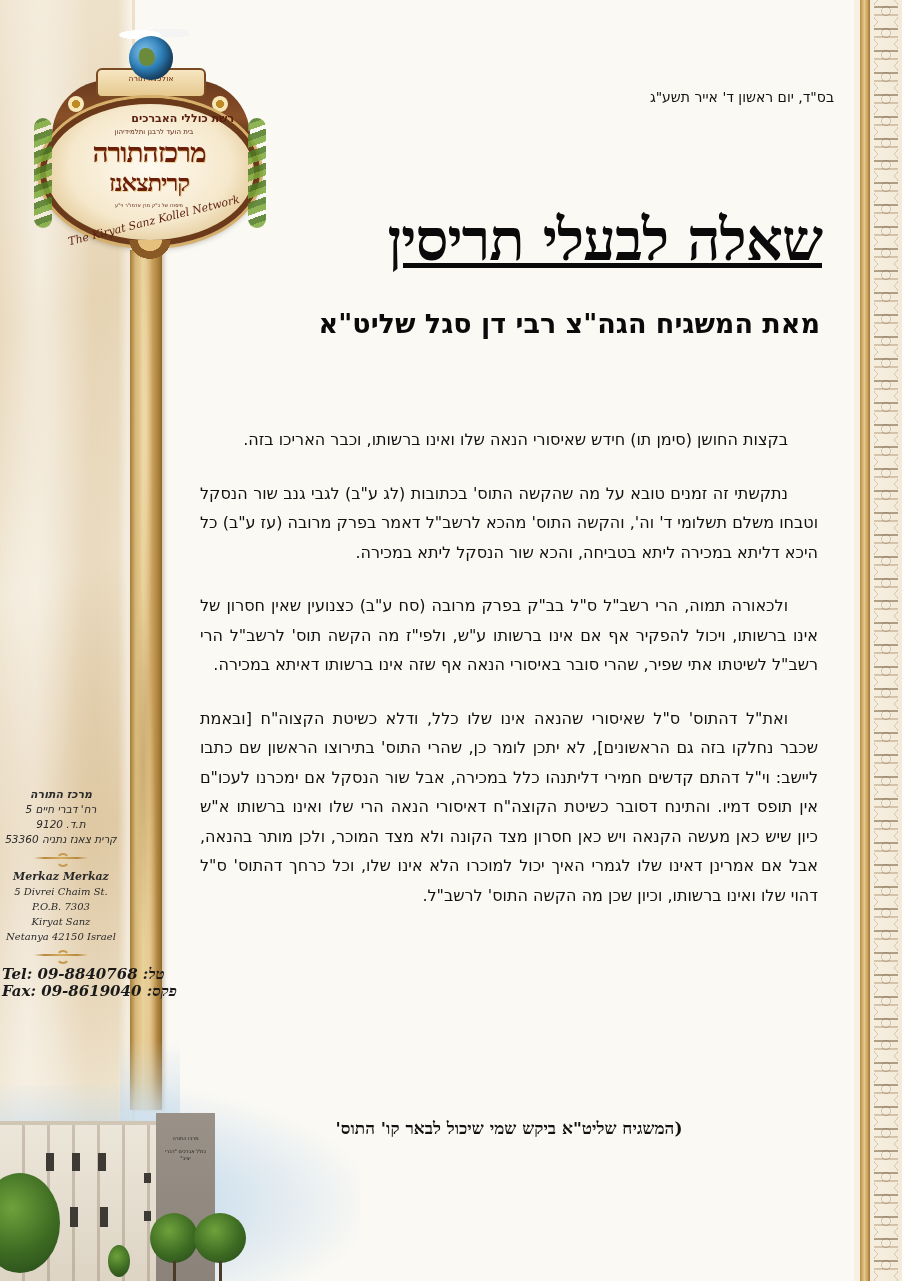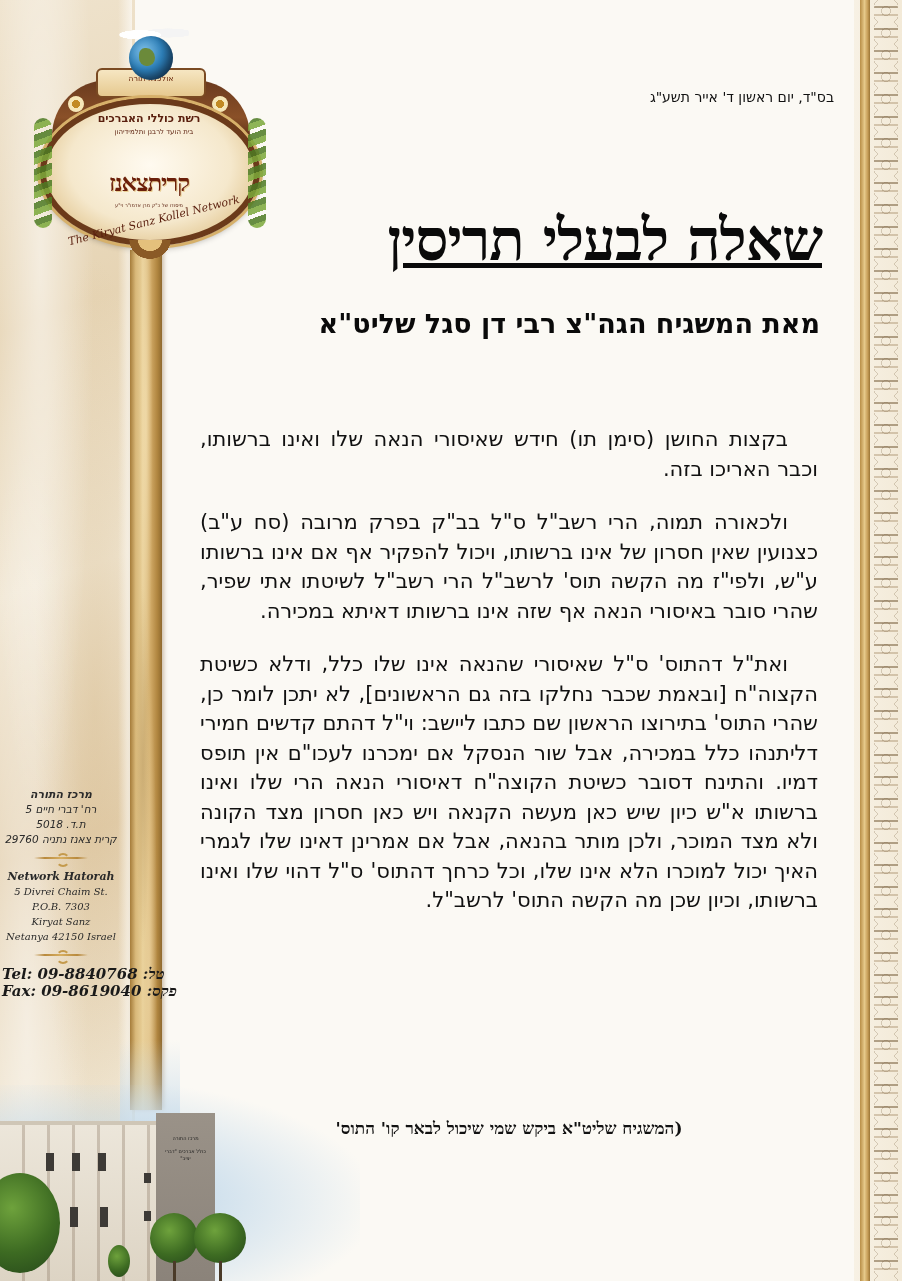--- a/index.html
+++ b/index.html
@@ -102,21 +102,21 @@
     background: radial-gradient(circle, #c28a24 0 35%, #f6e7b8 36% 70%, #c9a357 71%); }
   .logo-oval {
     position: absolute; left: 6px; top: 80px; width: 220px; height: 148px; border-radius: 50%;
     background: radial-gradient(ellipse at 50% 45%, #fffaf0 0%, #f5e8cc 55%, #e3c894 80%, #b88a48 100%);
     border: 6px solid #6b3a1a;
     box-shadow: 0 0 0 3px #d6b06a, 0 3px 6px rgba(0,0,0,0.3);
   }
   .logo-vine { position: absolute; top: 100px; width: 18px; height: 110px; border-radius: 10px;
     background: repeating-linear-gradient(160deg, #4d7a23 0 6px, #7ba83a 6px 12px, transparent 12px 16px); opacity: 0.85; }
   .logo-top-arc {
-    position: absolute; left: 30px; top: 94px; width: 170px; text-align: center;
+    position: absolute; left: 30px; top: 94px; width: 170px; 
     font-size: 11px; font-weight: bold; color: #5a1f0e; direction: rtl;
   }
   .logo-sub {
     position: absolute; left: 40px; top: 110px; width: 160px; text-align: center;
     font-size: 7px; color: #5a1f0e; direction: rtl;
   }
   .logo-main-1, .logo-main-2 {
     position: absolute; left: 20px; width: 190px; text-align: center;
     font-family: "DejaVu Serif", serif; font-weight: bold; color: #6b1f0a; direction: rtl;
     text-shadow: 1px 1px 0 #e9cf95;
@@ -150,21 +150,21 @@
   }
   .subtitle {
     position: absolute; right: 82px; top: 304px; width: 620px; text-align: right;
     direction: rtl; font-family: "DejaVu Sans", sans-serif; font-weight: bold; font-size: 27px; line-height: 40px;
     color: #0a0a0a;
   }
   
   .article {
     position: absolute; left: 200px; top: 425px; width: 618px;
     direction: rtl; text-align: justify; text-align-last: right;
-    font-family: "DejaVu Sans", sans-serif; font-size: 21px; line-height: 29.5px; color: #111;
+    font-family: "DejaVu Sans", sans-serif; font-size: 16px; line-height: 29.5px; color: #111;
   }
   .article p { margin-bottom: 24px; text-indent: 30px; }
   .closing {
     position: absolute; left: 200px; top: 1108px; width: 618px;
     direction: rtl; text-align: center;
     font-family: "DejaVu Serif", serif; font-weight: bold; font-size: 17px; line-height: 40px; color: #111;
   }
 
   
   .contact {
@@ -238,48 +238,50 @@
   <div class="logo-clouds"></div>
   <div class="logo-scroll">
     <div class="logo-scroll-text">אולפנא תורה</div>
   </div>
   <div class="logo-globe"></div>
   <div class="logo-oval"></div>
   <div class="logo-vine" style="left:0px"></div>
   <div class="logo-vine" style="left:214px"></div>
   <div class="logo-top-arc">רשת כוללי האברכים</div>
   <div class="logo-sub">בית הועד לרבנן ותלמידיהון</div>
+  <div class="logo-main-1">מרכזהתורה</div>
   <div class="logo-main-2">קריתצאנז</div>
   <div class="logo-tiny">מיסודו של כ"ק מרן אדמו"ר זי"ע</div>
   <div class="logo-en">The Kiryat Sanz Kollel Network</div>
   <div class="logo-base"></div>
 </div>
 
 <div class="date-line">בס"ד, יום ראשון ד' אייר תשע"ג</div>
 
 <h1 class="title">שאלה לבעלי תריסין</h1>
 <h2 class="subtitle">מאת המשגיח הגה"צ רבי דן סגל שליט"א</h2>
 
 <div class="article">
   <p>בקצות החושן (סימן תו) חידש שאיסורי הנאה שלו ואינו ברשותו, וכבר האריכו בזה.</p>
+  <p>נתקשתי זה זמנים טובא על מה שהקשה התוס' בכתובות (לג ע"ב) לגבי גנב שור הנסקל וטבחו משלם תשלומי ד' וה', והקשה התוס' מהכא לרשב"ל דאמר בפרק מרובה (עז ע"ב) כל היכא דליתא במכירה ליתא בטביחה, והכא שור הנסקל ליתא במכירה.</p>
   <p>ולכאורה תמוה, הרי רשב"ל ס"ל בב"ק בפרק מרובה (סח ע"ב) כצנועין שאין חסרון של אינו ברשותו, ויכול להפקיר אף אם אינו ברשותו ע"ש, ולפי"ז מה הקשה תוס' לרשב"ל הרי רשב"ל לשיטתו אתי שפיר, שהרי סובר באיסורי הנאה אף שזה אינו ברשותו דאיתא במכירה.</p>
   <p>ואת"ל דהתוס' ס"ל שאיסורי שהנאה אינו שלו כלל, ודלא כשיטת הקצוה"ח [ובאמת שכבר נחלקו בזה גם הראשונים], לא יתכן לומר כן, שהרי התוס' בתירוצו הראשון שם כתבו ליישב: וי"ל דהתם קדשים חמירי דליתנהו כלל במכירה, אבל שור הנסקל אם ימכרנו לעכו"ם אין תופס דמיו. והתינח דסובר כשיטת הקוצה"ח דאיסורי הנאה הרי שלו ואינו ברשותו א"ש כיון שיש כאן מעשה הקנאה ויש כאן חסרון מצד הקונה ולא מצד המוכר, ולכן מותר בהנאה, אבל אם אמרינן דאינו שלו לגמרי האיך יכול למוכרו הלא אינו שלו, וכל כרחך דהתוס' ס"ל דהוי שלו ואינו ברשותו, וכיון שכן מה הקשה התוס' לרשב"ל.</p>
 </div>
 
 <div class="closing">
   <div>(המשגיח שליט"א ביקש שמי שיכול לבאר קו' התוס'</div>
 </div>
 
 <div class="contact">
   <div class="heb bold">מרכז התורה</div>
   <div class="heb">רח' דברי חיים 5</div>
-  <div class="heb">ת.ד. 5018</div>
-  <div class="heb">קרית צאנז נתניה 29760</div>
+  <div class="heb">ת.ד. 9120</div>
+  <div class="heb">קרית צאנז נתניה 53360</div>
   <div class="ornament"></div>
-  <div class="en bold">Network Hatorah</div>
+  <div class="en bold">Merkaz Merkaz</div>
   <div class="en">5 Divrei Chaim St.</div>
   <div class="en">P.O.B. 7303</div>
   <div class="en">Kiryat Sanz</div>
   <div class="en">Netanya 42150 Israel</div>
   <div class="ornament"></div>
   <div class="phone">Tel: 09-8840768 :טל</div>
   <div class="phone">Fax: 09-8619040 :פקס</div>
 </div>
 
 <div class="sky"></div>

